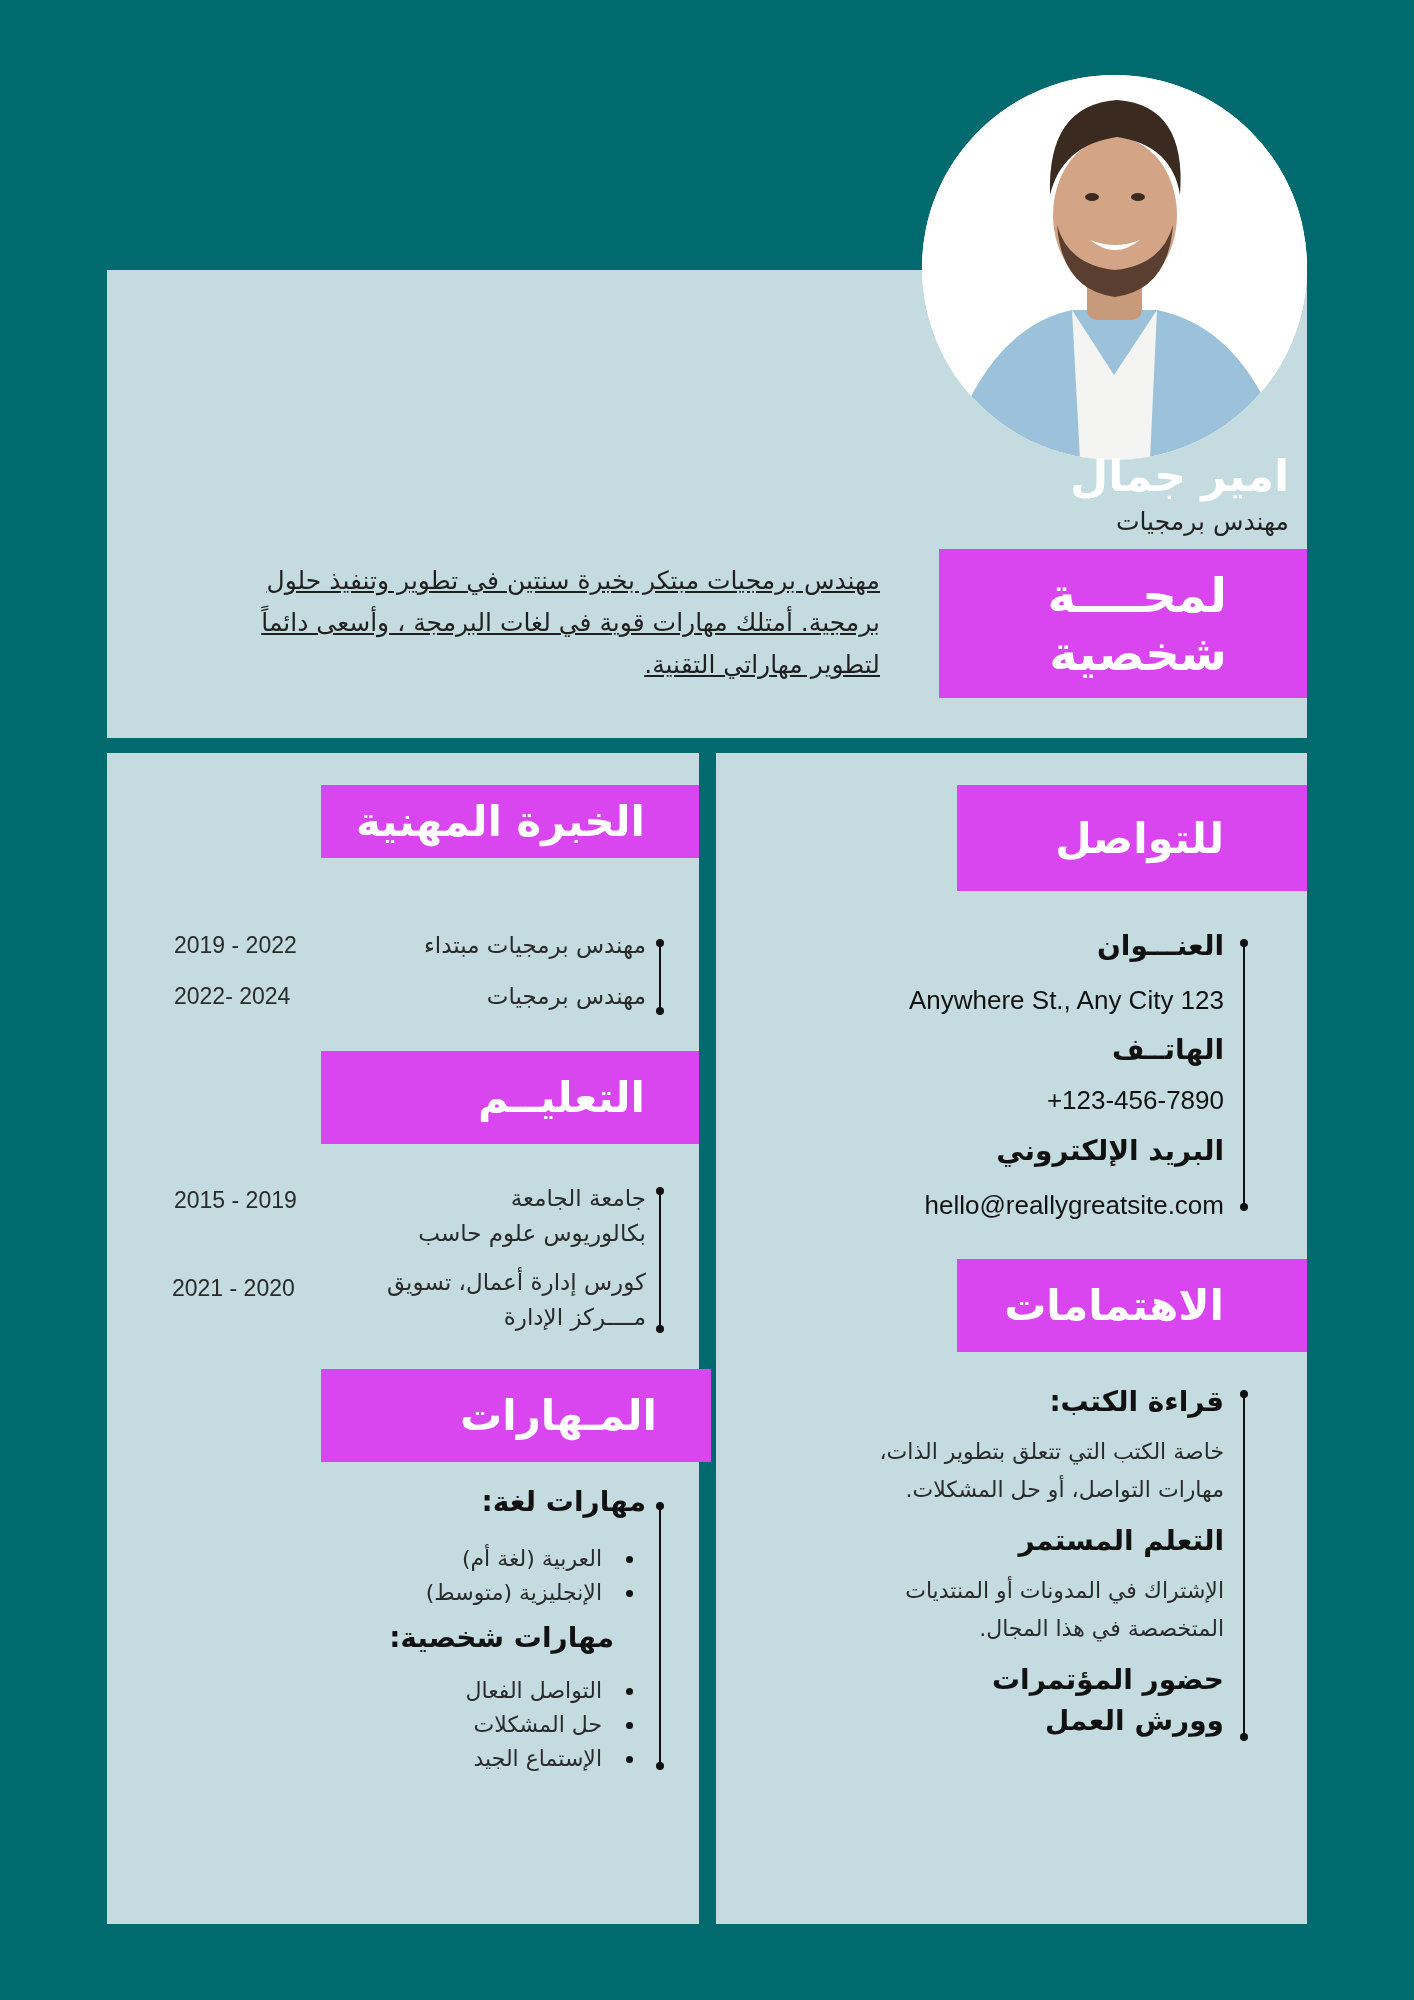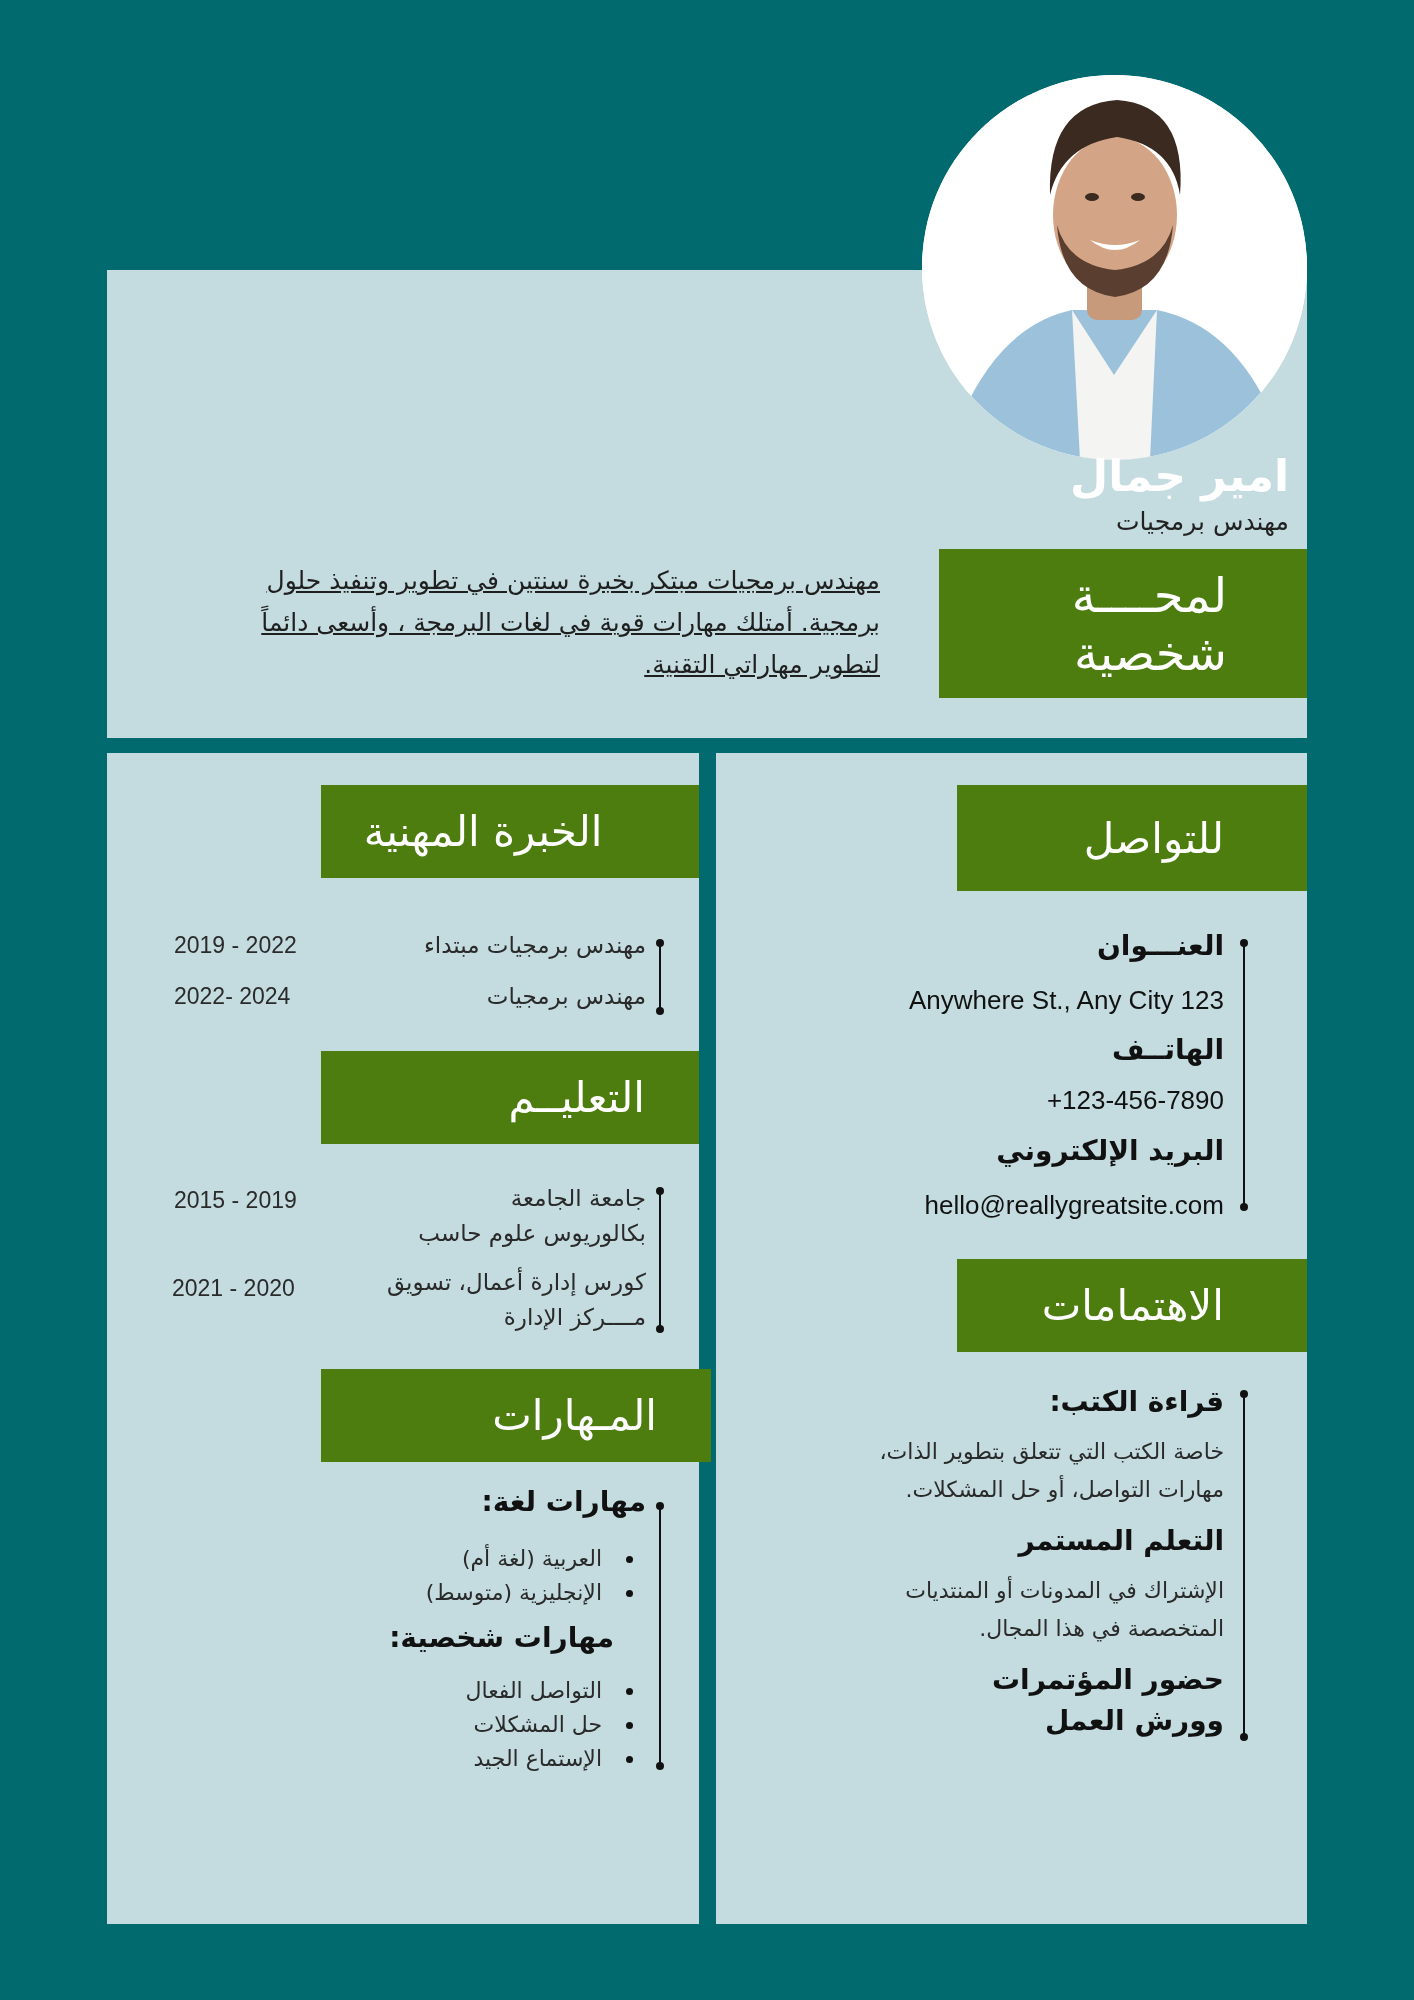--- a/index.html
+++ b/index.html
@@ -38,23 +38,23 @@
       position: absolute;
       right: 125px; top: 505px;
       color: #222222;
       font-size: 25px;
       line-height: 34px;
       text-align: right;
     }
 
     .header-box {
       position: absolute;
-      background: #4d7c0f;
+      background: #d946ef;
       color: #ffffff;
-      font-weight: normal;
+      font-weight: bold;
       display: flex;
       align-items: center;
       justify-content: flex-start;
     }
     #profile-header {
       left: 939px; top: 549px; width: 368px; height: 149px;
       font-size: 48px; line-height: 58px;
       padding-right: 80px;
       flex-direction: column; align-items: flex-start; justify-content: center;
     }
@@ -62,21 +62,21 @@
 
     .summary {
       position: absolute;
       left: 205px; top: 560px; width: 675px;
       font-size: 25px; line-height: 42px;
       color: #1f1f1f;
       text-align: right;
       text-decoration: underline;
     }
 
-    #exp-header { left: 321px; top: 785px; width: 378px; height: 93px; font-size: 42px; padding-right: 54px; justify-content: center; }
+    #exp-header { left: 321px; top: 785px; width: 378px; height: 73px; font-size: 42px; padding-right: 54px; }
     #edu-header { left: 321px; top: 1051px; width: 378px; height: 93px; font-size: 42px; padding-right: 54px; }
     #skills-header { left: 321px; top: 1369px; width: 390px; height: 93px; font-size: 42px; padding-right: 54px; }
     #contact-header { left: 957px; top: 785px; width: 350px; height: 106px; font-size: 42px; padding-right: 83px; }
     #interests-header { left: 957px; top: 1259px; width: 350px; height: 93px; font-size: 42px; padding-right: 83px; }
 
     .timeline {
       position: absolute;
       width: 2px;
       background: #111111;
     }

